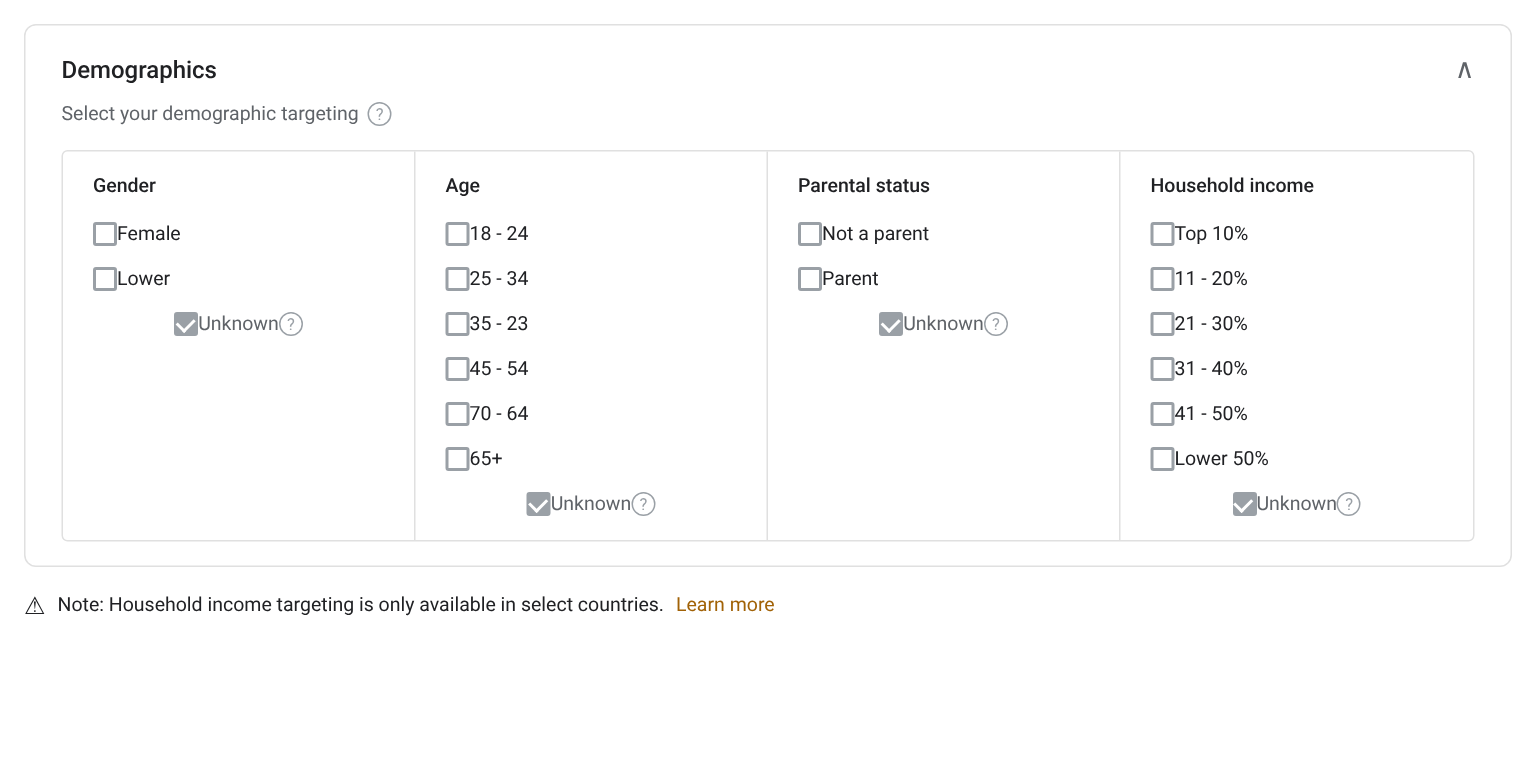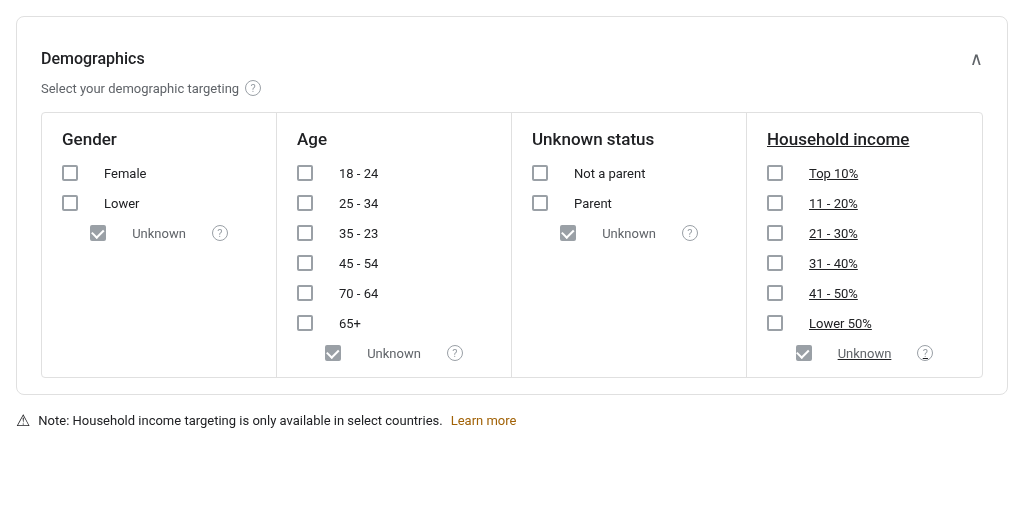--- a/index.html
+++ b/index.html
@@ -9,21 +9,21 @@
       color: #202124;
       background: #fff;
       width: 1024px;
       min-height: 517px;
     }
     .card {
       background: #fff;
       border: 1px solid #e0e0e0;
       border-radius: 8px;
       margin: 16px;
-      padding: 32px 24px 16px 24px;
+      padding: 20px 24px 16px 24px;
     }
     .card-header {
       display: flex;
       justify-content: space-between;
       align-items: center;
       margin-bottom: 12px;
     }
     .card-title {
       font-size: 16px;
       font-weight: 500;
@@ -61,32 +61,31 @@
       border-radius: 4px;
       display: grid;
       grid-template-columns: 1fr 1fr 1fr 1fr;
     }
     .col {
       padding: 16px 20px;
       border-right: 1px solid #e0e0e0;
     }
     .col:last-child {
       border-right: none;
-      text-decoration: underline;
     }
     .col-header {
-      font-size: 17px;
+      font-size: 13px;
       font-weight: 500;
       color: #202124;
       margin-bottom: 16px;
     }
     .checkbox-row {
       display: flex;
       align-items: center;
-      gap: 26px;
+      gap: 0;
       margin-bottom: 14px;
       font-size: 13px;
       color: #202124;
     }
     .checkbox-row:last-child {
       margin-bottom: 0;
       justify-content: center;
     }
     .checkbox {
       width: 16px;
@@ -196,21 +195,21 @@
           <div class="checkbox"></div>
           <span class="checkbox-label normal">65+</span>
         </div>
         <div class="checkbox-row">
           <div class="checkbox checked"></div>
           <span class="checkbox-label">Unknown</span>
           <span class="help-icon">?</span>
         </div>
       </div>
       <div class="col">
-        <div class="col-header">Unknown status</div>
+        <div class="col-header">Parental status</div>
         <div class="checkbox-row">
           <div class="checkbox"></div>
           <span class="checkbox-label normal">Not a parent</span>
         </div>
         <div class="checkbox-row">
           <div class="checkbox"></div>
           <span class="checkbox-label normal">Parent</span>
         </div>
         <div class="checkbox-row">
           <div class="checkbox checked"></div>

